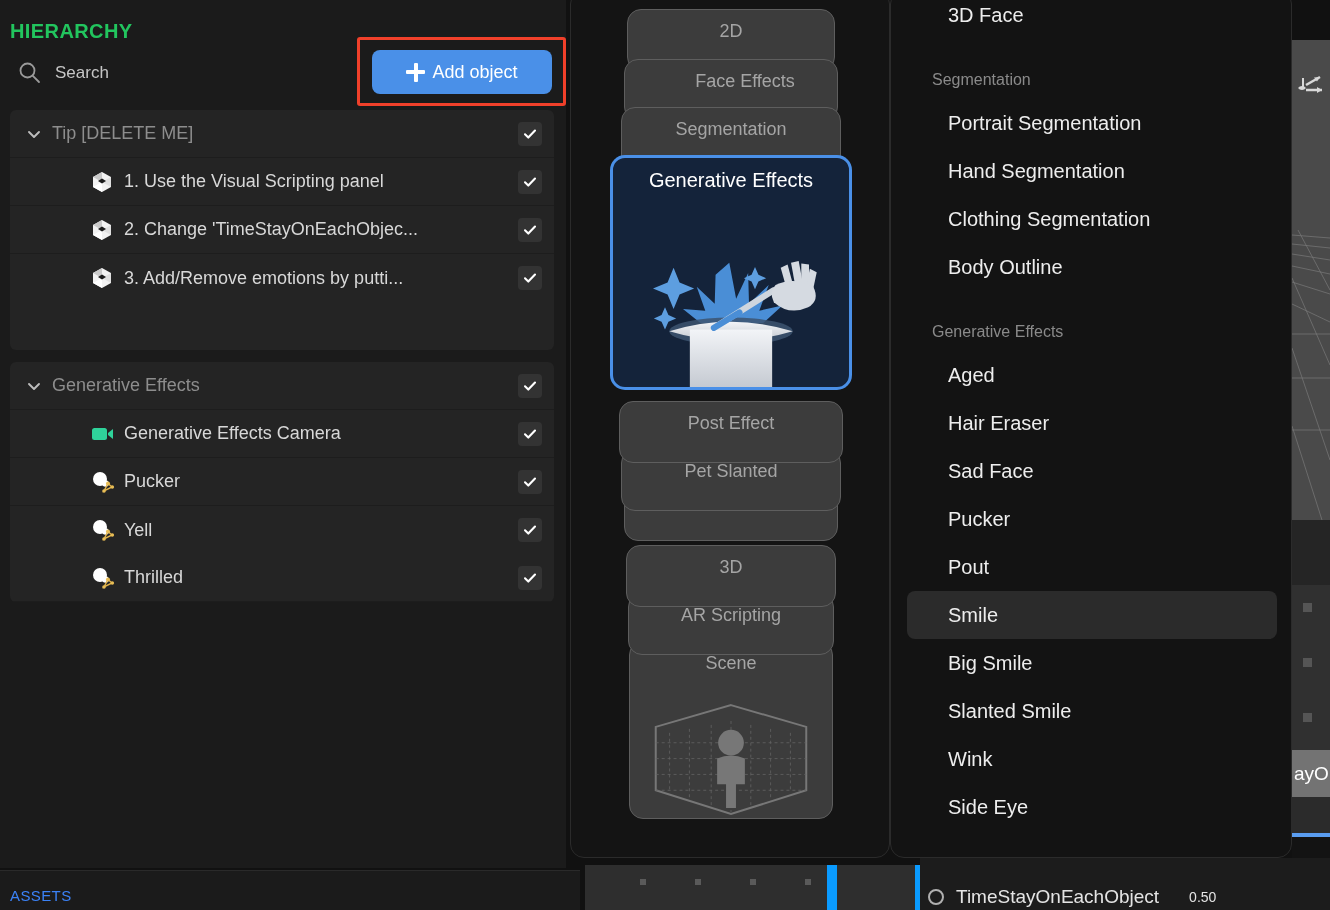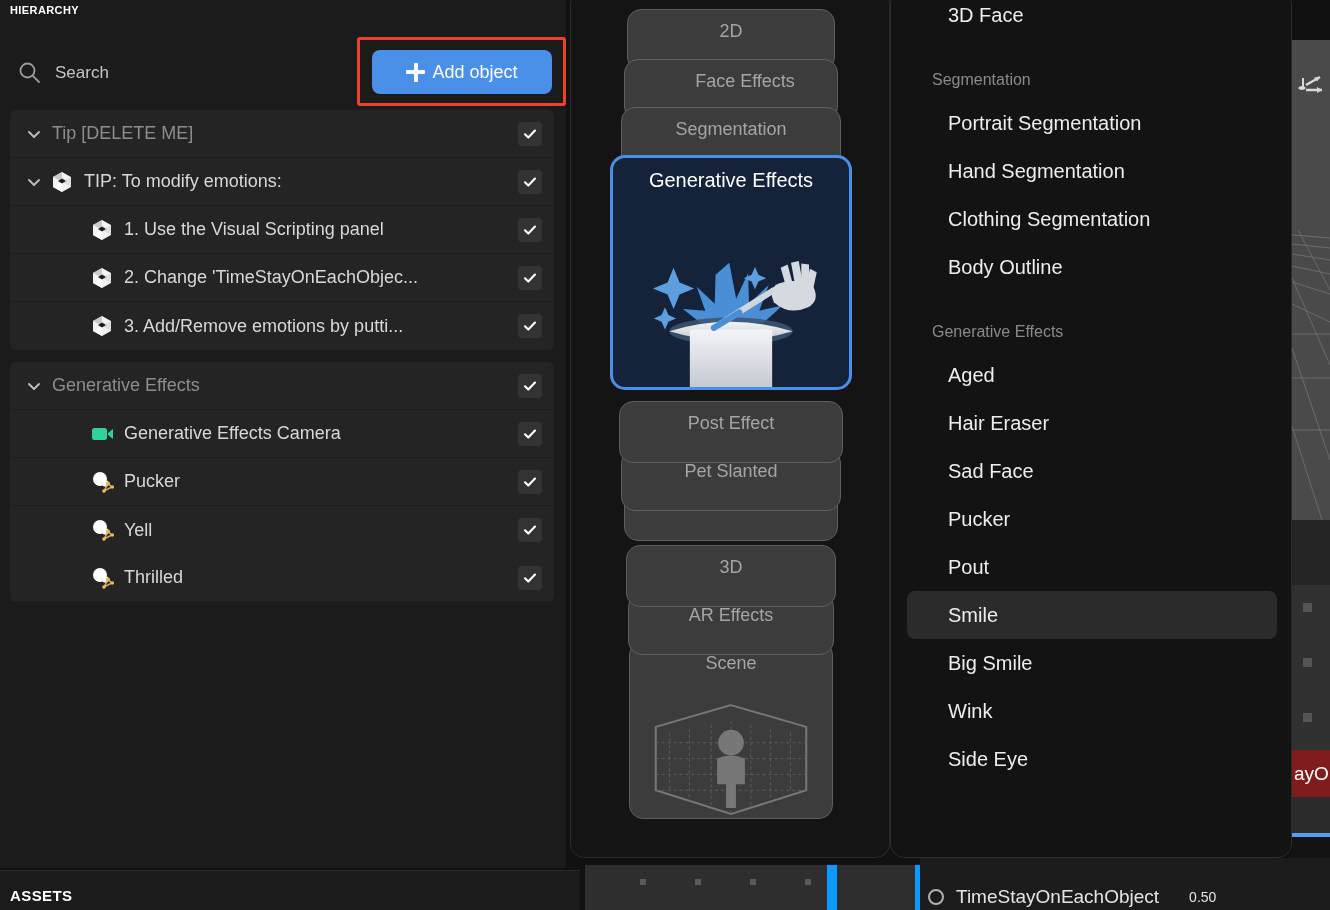--- a/index.html
+++ b/index.html
@@ -10,23 +10,23 @@
     overflow: hidden;
   }
   #root { position: relative; width: 1330px; height: 910px; background: #111111; }
 
   
   .hierarchy-panel {
     position: absolute; left: 0; top: 0; width: 566px; height: 868px;
     background: #1b1b1b;
   }
   .panel-title {
-    position: absolute; left: 10px; top: 4px;
-    font-size: 11px; font-weight: bold; letter-spacing: .4px;
-    color: #ffffff;
+    position: absolute; left: 10px; top: 20px;
+    font-size: 20px; font-weight: bold; letter-spacing: .4px;
+    color: #22c55e;
   }
   .search-row {
     position: absolute; left: 0; top: 50px; width: 566px; height: 46px;
   }
   .search-icon {
     position: absolute; left: 18px; top: 11px; width: 23px; height: 23px;
   }
   .search-icon svg { display:block; }
   .search-input {
     position: absolute; left: 55px; top: 8px; width: 290px; height: 30px;
@@ -85,21 +85,21 @@
   .row-check svg { display:block; }
   .indent-1 { margin-left: 48px; }
 
   
   .assets-bar {
     position: absolute; left: 0; top: 870px; width: 580px; height: 40px;
     background: #1b1b1b; border-top: 1px solid #2a2a2a;
   }
   .assets-title {
     position: absolute; left: 10px; top: 16px;
-    font-size: 15px; font-weight: bold; letter-spacing: .4px; color: #ffffff;
+    font-size: 15px; font-weight: normal; letter-spacing: .4px; color: #3b82f6;
   }
 
   
   .viewport-strip {
     position: absolute; left: 1292px; top: 40px; width: 38px; height: 480px;
     background: #4a4a4a; overflow: hidden;
   }
   .gizmo { position: absolute; left: 2px; top: 32px; width: 34px; height: 34px; }
   .grid-lines { position: absolute; left: 0; top: 190px; width: 38px; height: 290px; }
   .panel-strip-a {
@@ -108,21 +108,21 @@
   }
   .panel-strip-b {
     position: absolute; left: 1292px; top: 585px; width: 38px; height: 165px;
     background: #303030;
   }
   .pstrip-dot {
     position: absolute; left: 11px; width: 9px; height: 9px; background: #555;
   }
   .blue-sel {
     position: absolute; left: 1292px; top: 750px; width: 38px; height: 47px;
-    background: #7f1d1d; color: #fff; font-size: 19px;
+    background: #737373; color: #fff; font-size: 19px;
     display: flex; align-items: center; padding-left: 2px; overflow: hidden;
     white-space: nowrap;
   }
   .strip-under {
     position: absolute; left: 1292px; top: 797px; width: 38px; height: 40px;
     background: #2b2b2b;
   }
   .strip-blueline {
     position: absolute; left: 1292px; top: 833px; width: 38px; height: 4px;
     background: #5a9df0;
@@ -282,42 +282,20 @@
             </svg>
           </span>
           <span class="row-label">Tip [DELETE ME]</span>
           <span class="row-check">
             <svg width="14" height="14" viewBox="0 0 14 14">
               <path d="M2 7.3 L5.3 10.6 L12 3.6" stroke="#ffffff" stroke-width="2.1" fill="none" stroke-linecap="round" stroke-linejoin="round"></path>
             </svg>
           </span>
         </div>
         <div class="tree-row">
-          <span class="chevron">
-            <svg width="16" height="16" viewBox="0 0 16 16">
-              <path d="M3 6 L8 11 L13 6" stroke="#bdbdbd" stroke-width="1.9" fill="none" stroke-linecap="round" stroke-linejoin="round"></path>
-            </svg>
-          </span>
-          <span class="row-icon">
-            <svg width="24" height="24" viewBox="0 0 24 24">
-              <path d="M12 2 L21 7 L21 17 L12 22 L3 17 L3 7 Z" fill="#f2f2f2"></path>
-              <path d="M12 2 L12 12 L3 7 Z" fill="#c9c9c9"></path>
-              <path d="M12 12 L12 22 L3 17 Z" fill="#ffffff"></path>
-              <path d="M12 12 L21 7 L21 17 Z" fill="#e0e0e0"></path>
-              <path d="M12 8.5 L16 11 L12 13.5 L8 11 Z" fill="#1b1b1b"></path>
-            </svg>
-          </span>
-          <span class="row-label">TIP: To modify emotions:</span>
-          <span class="row-check">
-            <svg width="14" height="14" viewBox="0 0 14 14">
-              <path d="M2 7.3 L5.3 10.6 L12 3.6" stroke="#ffffff" stroke-width="2.1" fill="none" stroke-linecap="round" stroke-linejoin="round"></path>
-            </svg>
-          </span>
-        </div>
-        <div class="tree-row">
           <span class="chevron"></span>
           <span class="row-icon indent-1">
             <svg width="24" height="24" viewBox="0 0 24 24">
               <path d="M12 2 L21 7 L21 17 L12 22 L3 17 L3 7 Z" fill="#f2f2f2"></path>
               <path d="M12 2 L12 12 L3 7 Z" fill="#c9c9c9"></path>
               <path d="M12 12 L12 22 L3 17 Z" fill="#ffffff"></path>
               <path d="M12 12 L21 7 L21 17 Z" fill="#e0e0e0"></path>
               <path d="M12 8.5 L16 11 L12 13.5 L8 11 Z" fill="#1b1b1b"></path>
             </svg>
           </span>
@@ -509,21 +487,21 @@
         <div class="cat-card" style="top: 448px; left: 50px; width: 220px; height: 62px; z-index: 15;">
           <span class="cat-label">Pet Slanted</span>
         </div>
         <div class="cat-card" style="top: 478px; left: 53px; width: 214px; height: 62px; z-index: 14;">
           <span class="cat-label">Social Kit</span>
         </div>
         <div class="cat-card" style="top: 544px; left: 55px; width: 210px; height: 62px; z-index: 13;">
           <span class="cat-label">3D</span>
         </div>
         <div class="cat-card" style="top: 592px; left: 57px; width: 206px; height: 62px; z-index: 12;">
-          <span class="cat-label">AR Effects</span>
+          <span class="cat-label">AR Scripting</span>
         </div>
         <div class="cat-card" style="top: 640px; left: 58px; width: 204px; height: 178px; z-index: 11;">
           <span class="cat-label">Scene</span>
           <div class="cat-art" style="height: 120px;"><svg viewBox="0 0 204 120" width="100%" height="100%" preserveAspectRatio="xMidYMax meet">
               <g opacity="0.42">
                 <path d="M102 6 L178 28 L178 92 L102 116 L26 92 L26 28 Z" fill="none" stroke="#c8c8c8" stroke-width="2"></path>
                 <g stroke="#9a9a9a" stroke-width="0.8" stroke-dasharray="3 3">
                   <line x1="40" y1="34" x2="40" y2="92"></line>
                   <line x1="60" y1="30" x2="60" y2="100"></line>
                   <line x1="82" y1="26" x2="82" y2="108"></line>
@@ -555,18 +533,19 @@
         <div class="list-item">Body Outline</div>
         <div class="list-spacer"></div>
         <div class="list-section-head">Generative Effects</div>
         <div class="list-item">Aged</div>
         <div class="list-item">Hair Eraser</div>
         <div class="list-item">Sad Face</div>
         <div class="list-item">Pucker</div>
         <div class="list-item">Pout</div>
         <div class="list-item highlight">Smile</div>
         <div class="list-item">Big Smile</div>
+        <div class="list-item">Slanted Smile</div>
         <div class="list-item">Wink</div>
         <div class="list-item">Side Eye</div>
       </div>
   </div>
 
 </div>
 
 </body></html>

